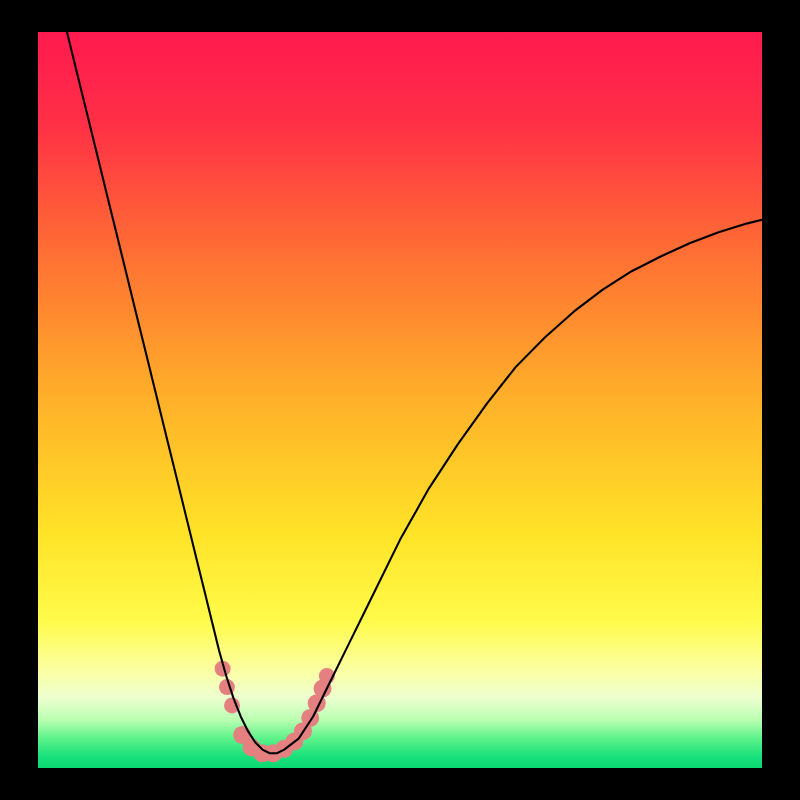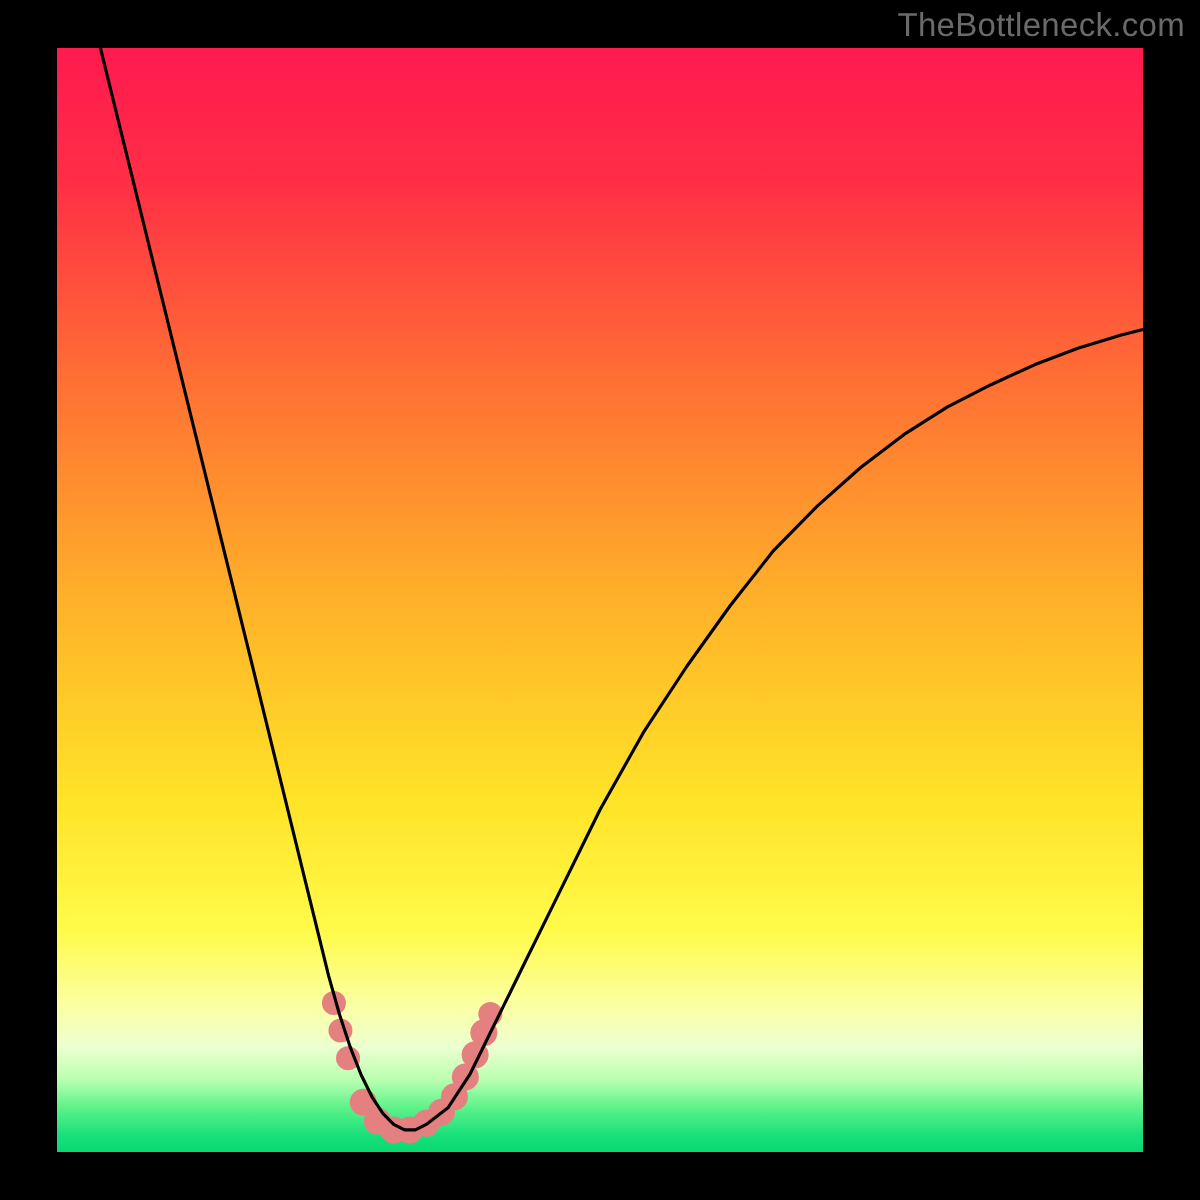--- a/index.html
+++ b/index.html
@@ -29,21 +29,20 @@
   svg {
     position: absolute;
     left: 0;
     top: 0;
   }
 </style>
 </head>
 <body>
 
 <div class="frame">
-  <div class="watermark">TheBottleneck.com</div>
   <svg id="chart-svg" width="800" height="800" viewBox="0 0 800 800">
     <defs>
       <linearGradient id="bg-grad" x1="0" y1="0" x2="0" y2="1">
           <stop offset="0%" stop-color="#ff1a4f"></stop>
           <stop offset="12%" stop-color="#ff2e46"></stop>
           <stop offset="30%" stop-color="#ff6f34"></stop>
           <stop offset="50%" stop-color="#ffb129"></stop>
           <stop offset="68%" stop-color="#ffe327"></stop>
           <stop offset="80%" stop-color="#fffb4a"></stop>
           <stop offset="86.5%" stop-color="#fbffa0"></stop>

